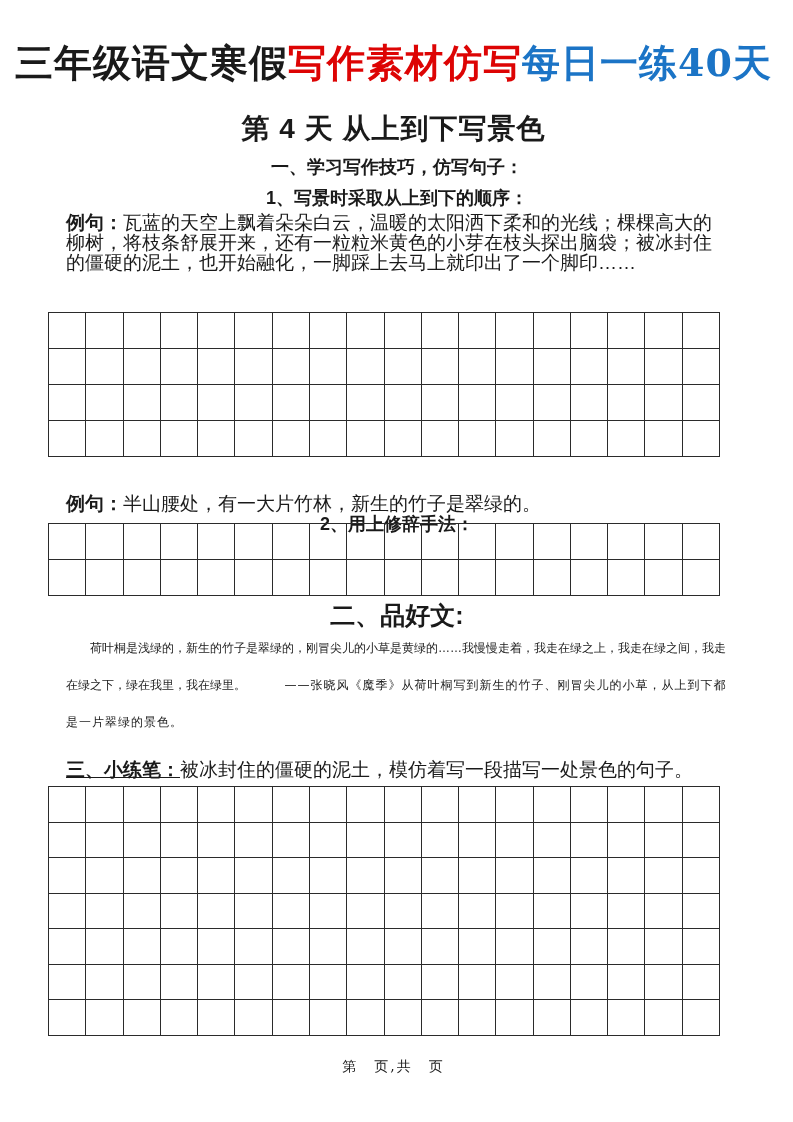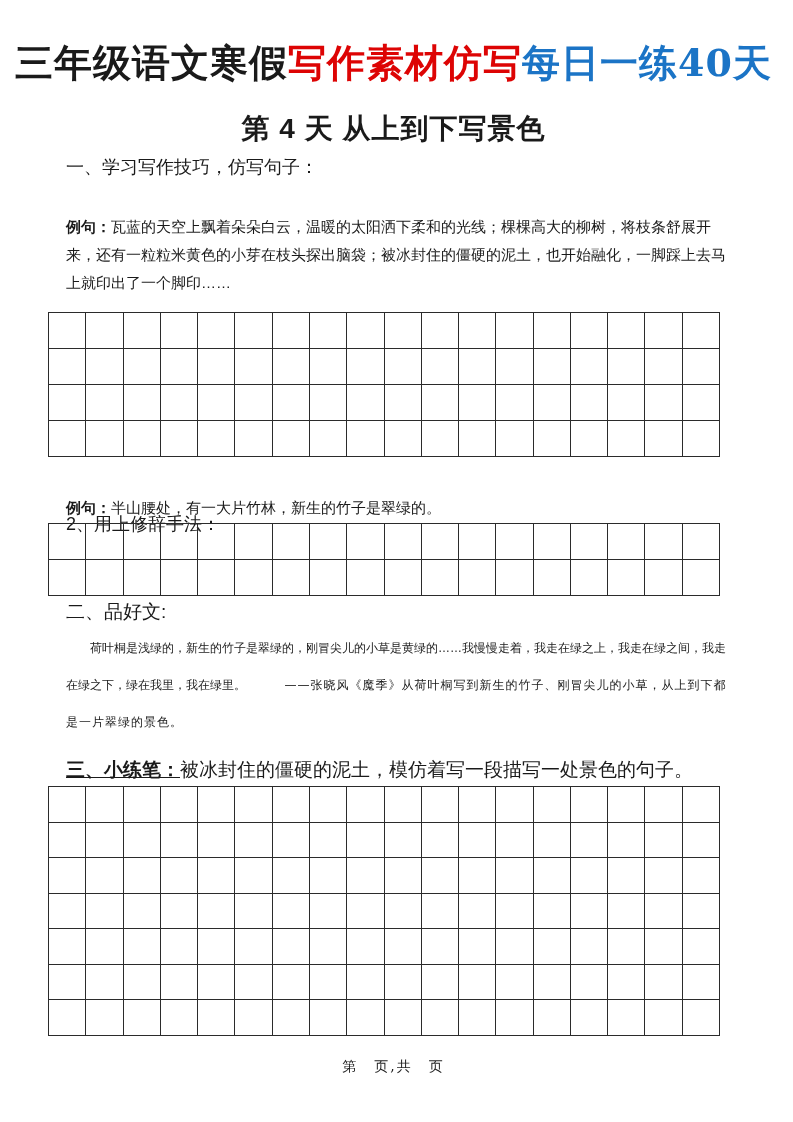--- a/index.html
+++ b/index.html
@@ -35,31 +35,31 @@
     position: absolute;
     top: 110px; left: 0; right: 0;
     text-align: center;
     font-weight: 700;
     font-size: 28px;
     letter-spacing: 1px;
   }
 
   
   .tblock { position: absolute; left: 66px; width: 662px; }
-  .h-bold   { font-size: 18px; font-weight: 400; }
-  .bodytext { font-size: 15px; line-height: 28px; }
+  .h-bold   { font-size: 18px; font-weight: 700; text-align: center; }
+  .bodytext { font-size: 19px; line-height: 20px; }
   .bodytext .lbl { font-weight: 700; }
 
   .sec1-heading { top: 155px; }
   .sec1-point1  { top: 186px; }
   .sec1-ex1     { top: 213px; }
   .sec1-point2  { top: 464px; margin-top: 48px; }
   .sec1-ex2     { top: 494px; }
 
-  .sec2-heading { top: 599px; font-size: 19px; }
+  .sec2-heading { top: 599px; font-size: 25px; }
   .sec2-para {
     top: 630px;
     font-size: 12px;
     line-height: 37px;
     text-indent: 2em;
   }
   .kai {
     font-family: "DejaVu Serif", serif;
     letter-spacing: 1px;
   }
@@ -103,20 +103,21 @@
 
 <div class="page">
 
   <div class="main-title">
     <span class="t-black">三年级语文寒假</span><span class="t-red">写作素材仿写</span><span class="t-blue">每日一练40天</span>
   </div>
 
   <div class="day-title">第 4 天  从上到下写景色</div>
 
   <div class="tblock h-bold sec1-heading">一、学习写作技巧，仿写句子：</div>
+  <div class="tblock h-bold sec1-point1">1、写景时采取从上到下的顺序：</div>
 
   <div class="tblock bodytext sec1-ex1">
     <span class="lbl">例句：</span><span>瓦蓝的天空上飘着朵朵白云，温暖的太阳洒下柔和的光线；棵棵高大的柳树，将枝条舒展开来，还有一粒粒米黄色的小芽在枝头探出脑袋；被冰封住的僵硬的泥土，也开始融化，一脚踩上去马上就印出了一个脚印……</span>
   </div>
 
   <div class="wgrid grid-1" style="grid-template-columns: repeat(18, 1fr); grid-auto-rows: 36px;">
       <div class="cell"></div>
       <div class="cell"></div>
       <div class="cell"></div>
       <div class="cell"></div>

